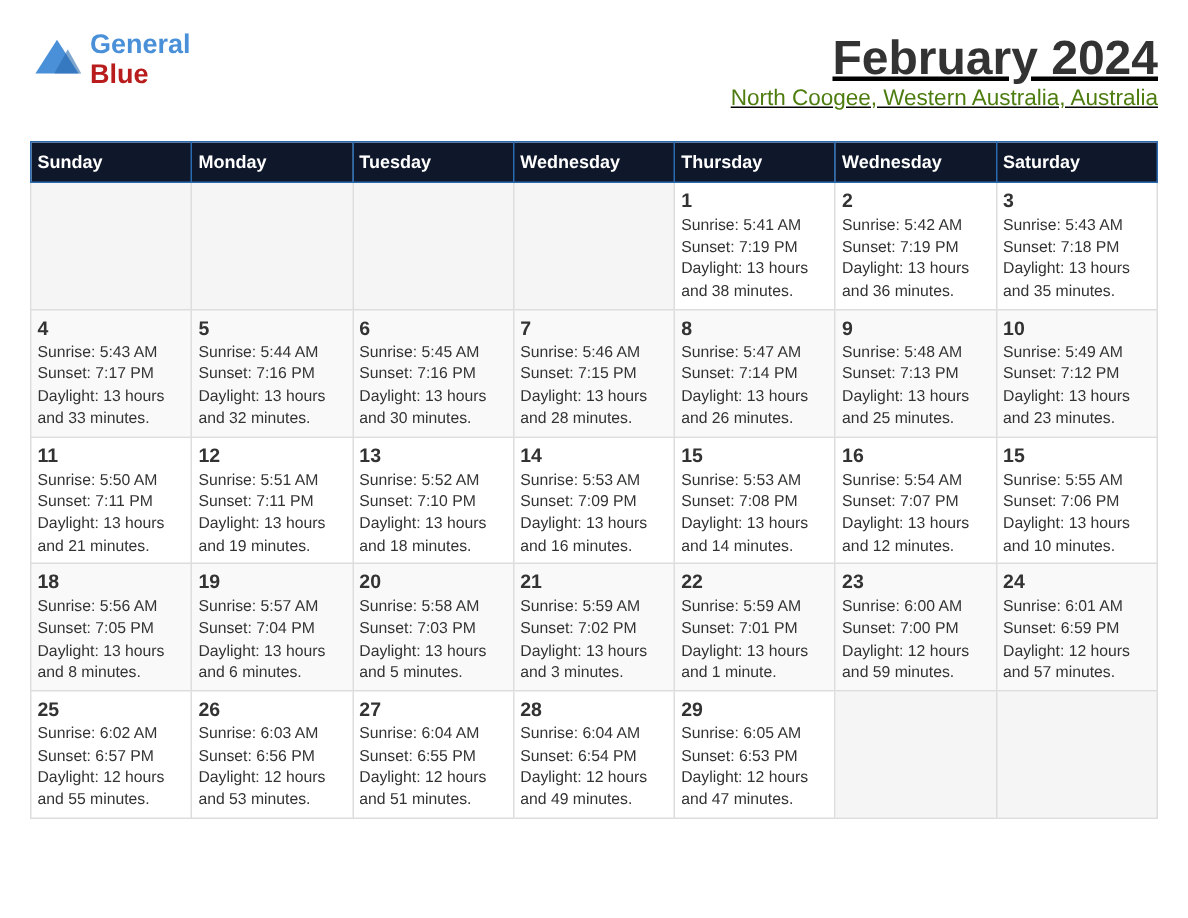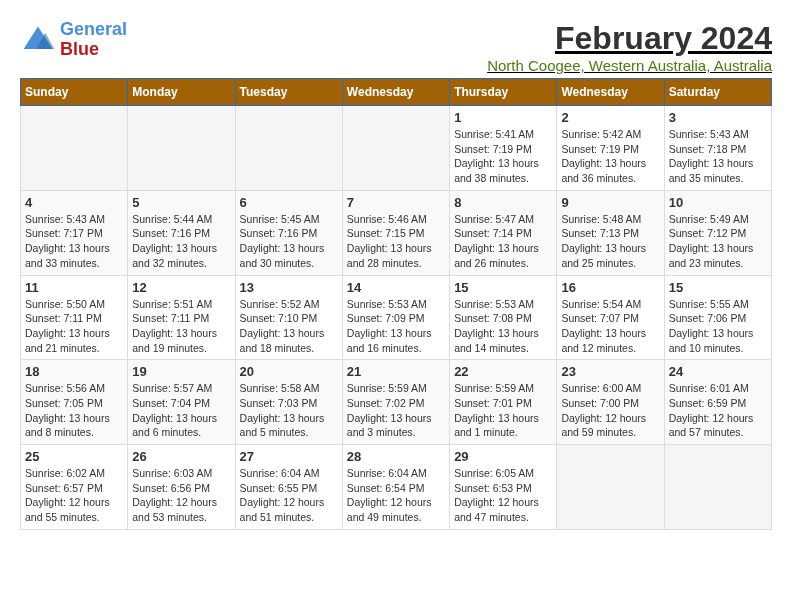--- a/index.html
+++ b/index.html
@@ -7,21 +7,21 @@
       font-family: Arial, sans-serif;
       background: #fff;
       width: 792px;
       min-height: 612px;
       padding: 20px;
     }
     .header {
       display: flex;
       justify-content: space-between;
       align-items: flex-start;
-      margin-bottom: 4px;
+      margin-bottom: 20px;
     }
     .logo {
       display: flex;
       align-items: center;
       gap: 4px;
     }
     .logo-text {
       font-size: 18px;
       font-weight: bold;
       color: #333;
@@ -47,21 +47,21 @@
       font-size: 15px;
       font-weight: normal;
       color: #4d7c0f;
     }
     .calendar {
       width: 100%;
       border-collapse: collapse;
       font-size: 11px;
     }
     .calendar thead tr th {
-      background-color: #a16207;
+      background-color: #0f172a;
       color: #fff;
       padding: 6px 4px;
       text-align: left;
       font-size: 12px;
       font-weight: bold;
       border: 1px solid #2a6aaf;
     }
     .calendar tbody tr td {
       vertical-align: top;
       border: 1px solid #ddd;

